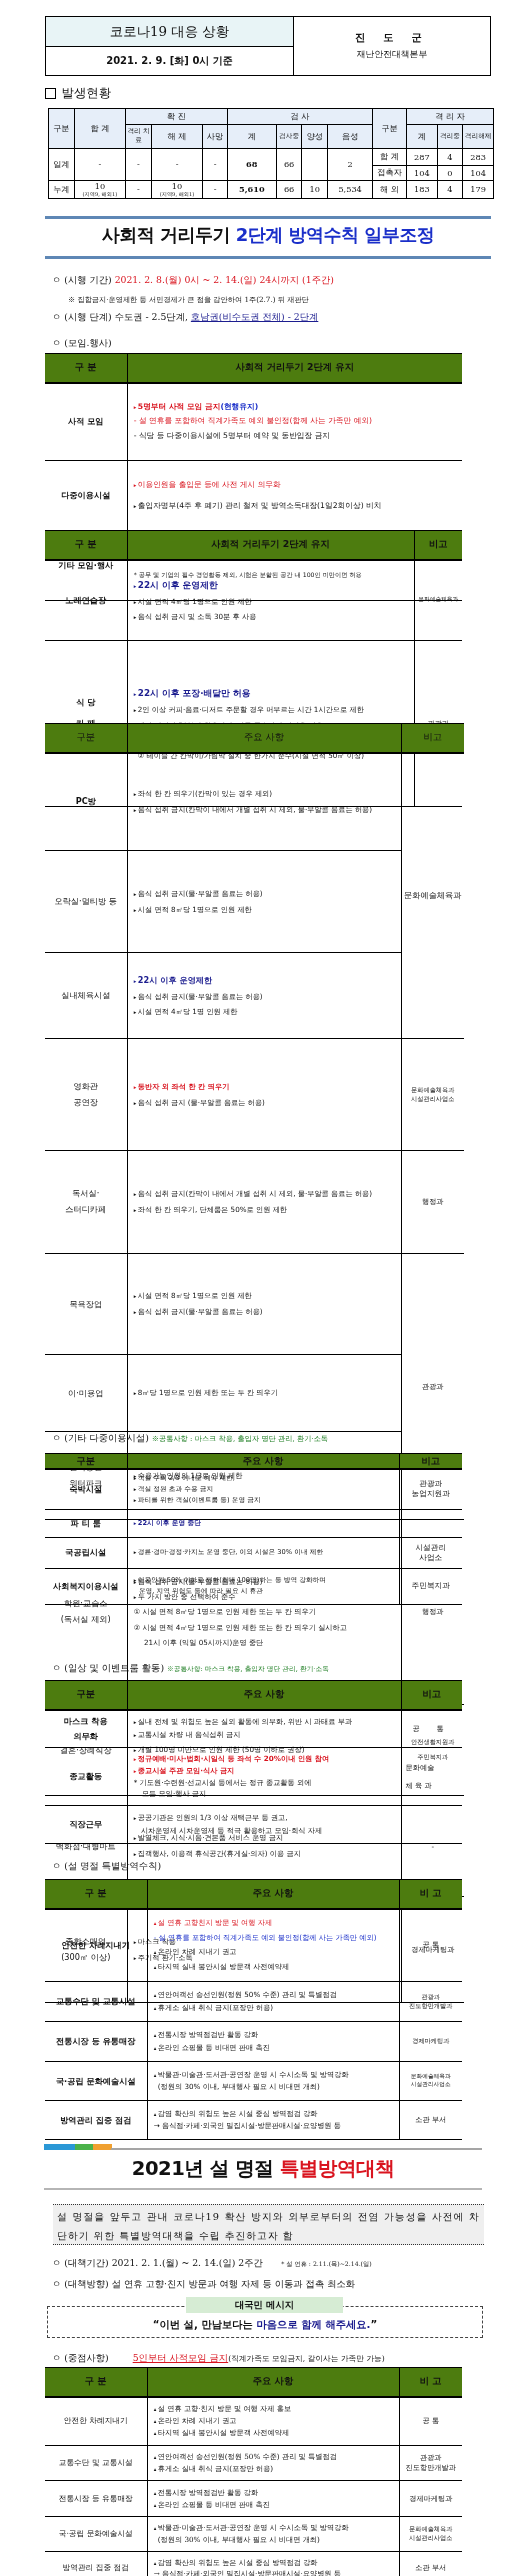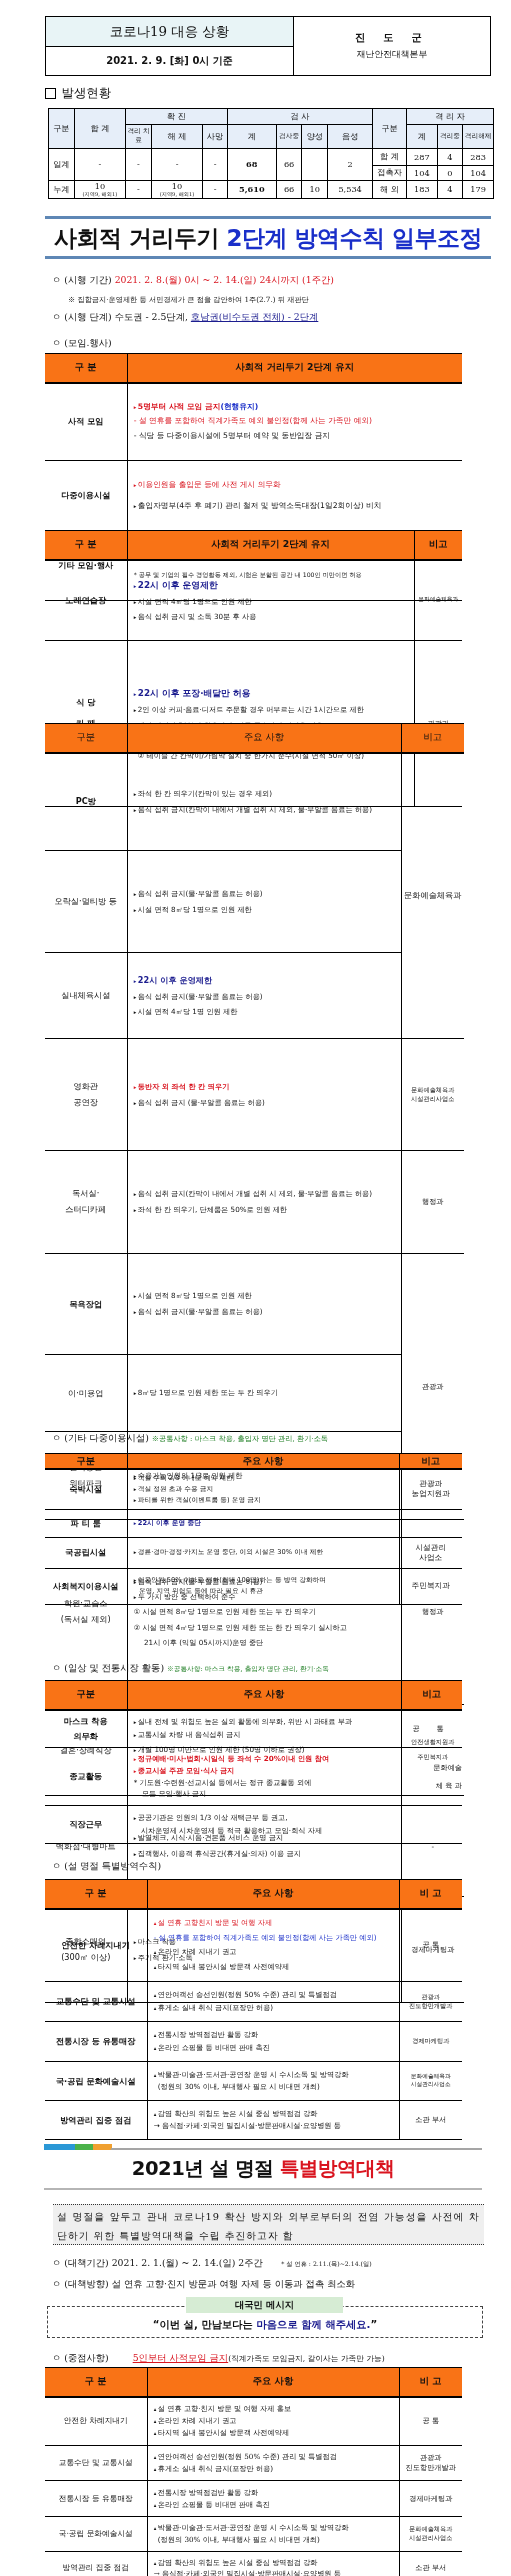--- a/index.html
+++ b/index.html
@@ -15,28 +15,28 @@
   .hdr .right .r2 { font-size: 8.8px; }
   .logo-text { font-family: "DejaVu Serif", serif; font-style: italic; font-weight: bold; font-size: 17.5px; color: #1d3d8f; }
   .logo-badge { display: inline-block; width: 8.2px; height: 10.3px; background: #d0242b; margin-left: 1px; vertical-align: middle; }
   .sect-title { font-family: "DejaVu Serif", serif; font-size: 12.4px; display: flex; align-items: center; gap: 5.2px; }
   .box-sq { width: 11.3px; height: 11.3px; border: 1px solid #000; display: inline-block; }
   table { border-collapse: collapse; }
   .stats { left: 48px; top: 108px; width: 446px; font-family: "DejaVu Serif", serif; font-size: 8.2px; }
   .stats td, .stats th { border: 0.5px solid #000; text-align: center; vertical-align: middle; font-weight: normal; }
   .stats th { background: #e6eef9; }
   .bar-blue { height: 3.1px; background: #5e87b5; }
-  .big-title { font-size: 23px; font-weight: bold; text-align: center; letter-spacing: -0.5px; }
+  .big-title { font-size: 18px; font-weight: bold; text-align: center; letter-spacing: -0.5px; }
   .bullet-line { font-family: "DejaVu Serif", serif; font-size: 9.3px; }
   .red { color: #d9141f; }
   .blue { color: #1a2fc9; }
   .navy { color: #1c1d8f; }
   .green { color: #177a1c; }
   .dt { width: 434px; border-top: 1.5px solid #000; border-bottom: 1.5px solid #000; font-size: 7.2px; }
-  .dt th { background: #f97316; font-size: 9.3px; font-weight: bold; height: 29px; border-bottom: 2.1px double #000; }
+  .dt th { background: #4d7c0f; font-size: 9.3px; font-weight: bold; height: 29px; border-bottom: 2.1px double #000; }
   .dt td, .dt th { border-left: 0.5px solid #000; border-right: 0.5px solid #000; }
   .dt td:first-child, .dt th:first-child { border-left: none; }
   .dt td:last-child, .dt th:last-child { border-right: none; }
   .dt tr + tr td { border-top: 0.5px solid #000; }
   .dt td.cat { text-align: center; font-weight: bold; font-size: 8.2px; }
   .dt td.note { text-align: center; font-size: 7.2px; }
   .dt td.items { padding: 5.2px 6.2px; line-height: 1.9; }
   .dt .it::before { content: "▸"; font-size: 5.2px; margin-right: 1.5px; }
   .dt .it.tri::before { content: "▴"; }
   .dt .b { font-weight: bold; }
@@ -256,21 +256,21 @@
   <tr style="height:103px;">
     <td class="cat" style="font-weight:normal; white-space:pre-line; line-height:1.9;">독서실·
 스터디카페</td>
     <td class="items" style="line-height:2.2;">
           <div class="it">음식 섭취 금지(칸막이 내에서 개별 섭취 시 제외, 물·무알콜 음료는 허용)</div>
           <div class="it">좌석 한 칸 띄우기, 단체룸은 50%로 인원 제한</div>
         </td>
     <td class="note">행정과</td>
   </tr>
   <tr style="height:101px;">
-    <td class="cat" style="font-weight:bold;">목욕장업</td>
+    <td class="cat" style="font-weight:normal;">목욕장업</td>
     <td class="items" style="line-height:2.2;">
           <div class="it">시설 면적 8㎡당 1명으로 인원 제한</div>
           <div class="it">음식 섭취 금지(물·무알콜 음료는 허용)</div>
         </td>
     <td class="note" rowspan="3">관광과</td>
   </tr>
   <tr style="height:77px;">
     <td class="cat" style="font-weight:normal;">이·미용업</td>
     <td class="items">
           <div class="it">8㎡당 1명으로 인원 제한 또는 두 칸 띄우기</div>
@@ -363,21 +363,21 @@
     <td class="items" style="line-height:1.7;margin-left:20px;">
           <div class="it">이용인원 50% 이하로 제한(최대 100명)하는 등 방역 강화하며</div>
           <div style="padding-left:5.2px;">운영, 지역 위험도 등에 따라 필요 시 휴관</div>
         </td>
     <td class="note" style="font-size:7.7px;">주민복지과</td>
   </tr>
 </tbody>
   </table>
 
 <div class="abs bullet-line" style="left:52px; top:1662px;">
-  <span>ㅇ (일상 및 전통시장 활동)</span> <span class="green" style="font-size:6.7px;">※공통사항: 마스크 착용, 출입자 명단 관리, 환기·소독</span>
+  <span>ㅇ (일상 및 이벤트룸 활동)</span> <span class="green" style="font-size:6.7px;">※공통사항: 마스크 착용, 출입자 명단 관리, 환기·소독</span>
 </div>
 <table class="abs dt" style="left:45px; top:1680px; width:417px;">
   <tbody>
       <tr>
         <th style="width:82px; height:26px;">구분</th>
         <th>주요 사항</th>
         <th style="width:61px;">비고</th>
       </tr>
   <tr style="height:38px;">
     <td class="cat" style="white-space:pre-line; line-height:1.8;">마스크 착용
@@ -389,21 +389,21 @@
     <td class="note" style="letter-spacing:7.2px;">공 통</td>
   </tr>
   <tr style="height:58px;">
     <td class="cat">종교활동</td>
     <td class="items" style="line-height:1.6;">
       <div class="it red b">정규예배·미사·법회·시일식 등 좌석 수 20%이내 인원 참여</div>
       <div class="it red b">종교시설 주관 모임·식사 금지</div>
       <div>* 기도원·수련원·선교시설 등에서는 정규 종교활동 외에</div>
       <div style="padding-left:8.2px;">모든 모임·행사 금지</div>
     </td>
-    <td class="note" style="white-space:pre-line; text-align:right; line-height:2.4; padding-left:4.1px;">문화예술
+    <td class="note" style="white-space:pre-line; text-align:left; line-height:2.4; padding-left:4.1px;">문화예술
 체 육 과</td>
   </tr>
   <tr style="height:38px;">
     <td class="cat">직장근무</td>
     <td class="items" style="line-height:1.8;">
           <div class="it">공공기관은 인원의 1/3 이상 재택근무 등 권고,</div>
           <div style="padding-left:7.2px;">시차운영제 시차운영제 등 적극 활용하고 모임·회식 자제</div>
         </td>
     <td class="note"></td>
   </tr>

